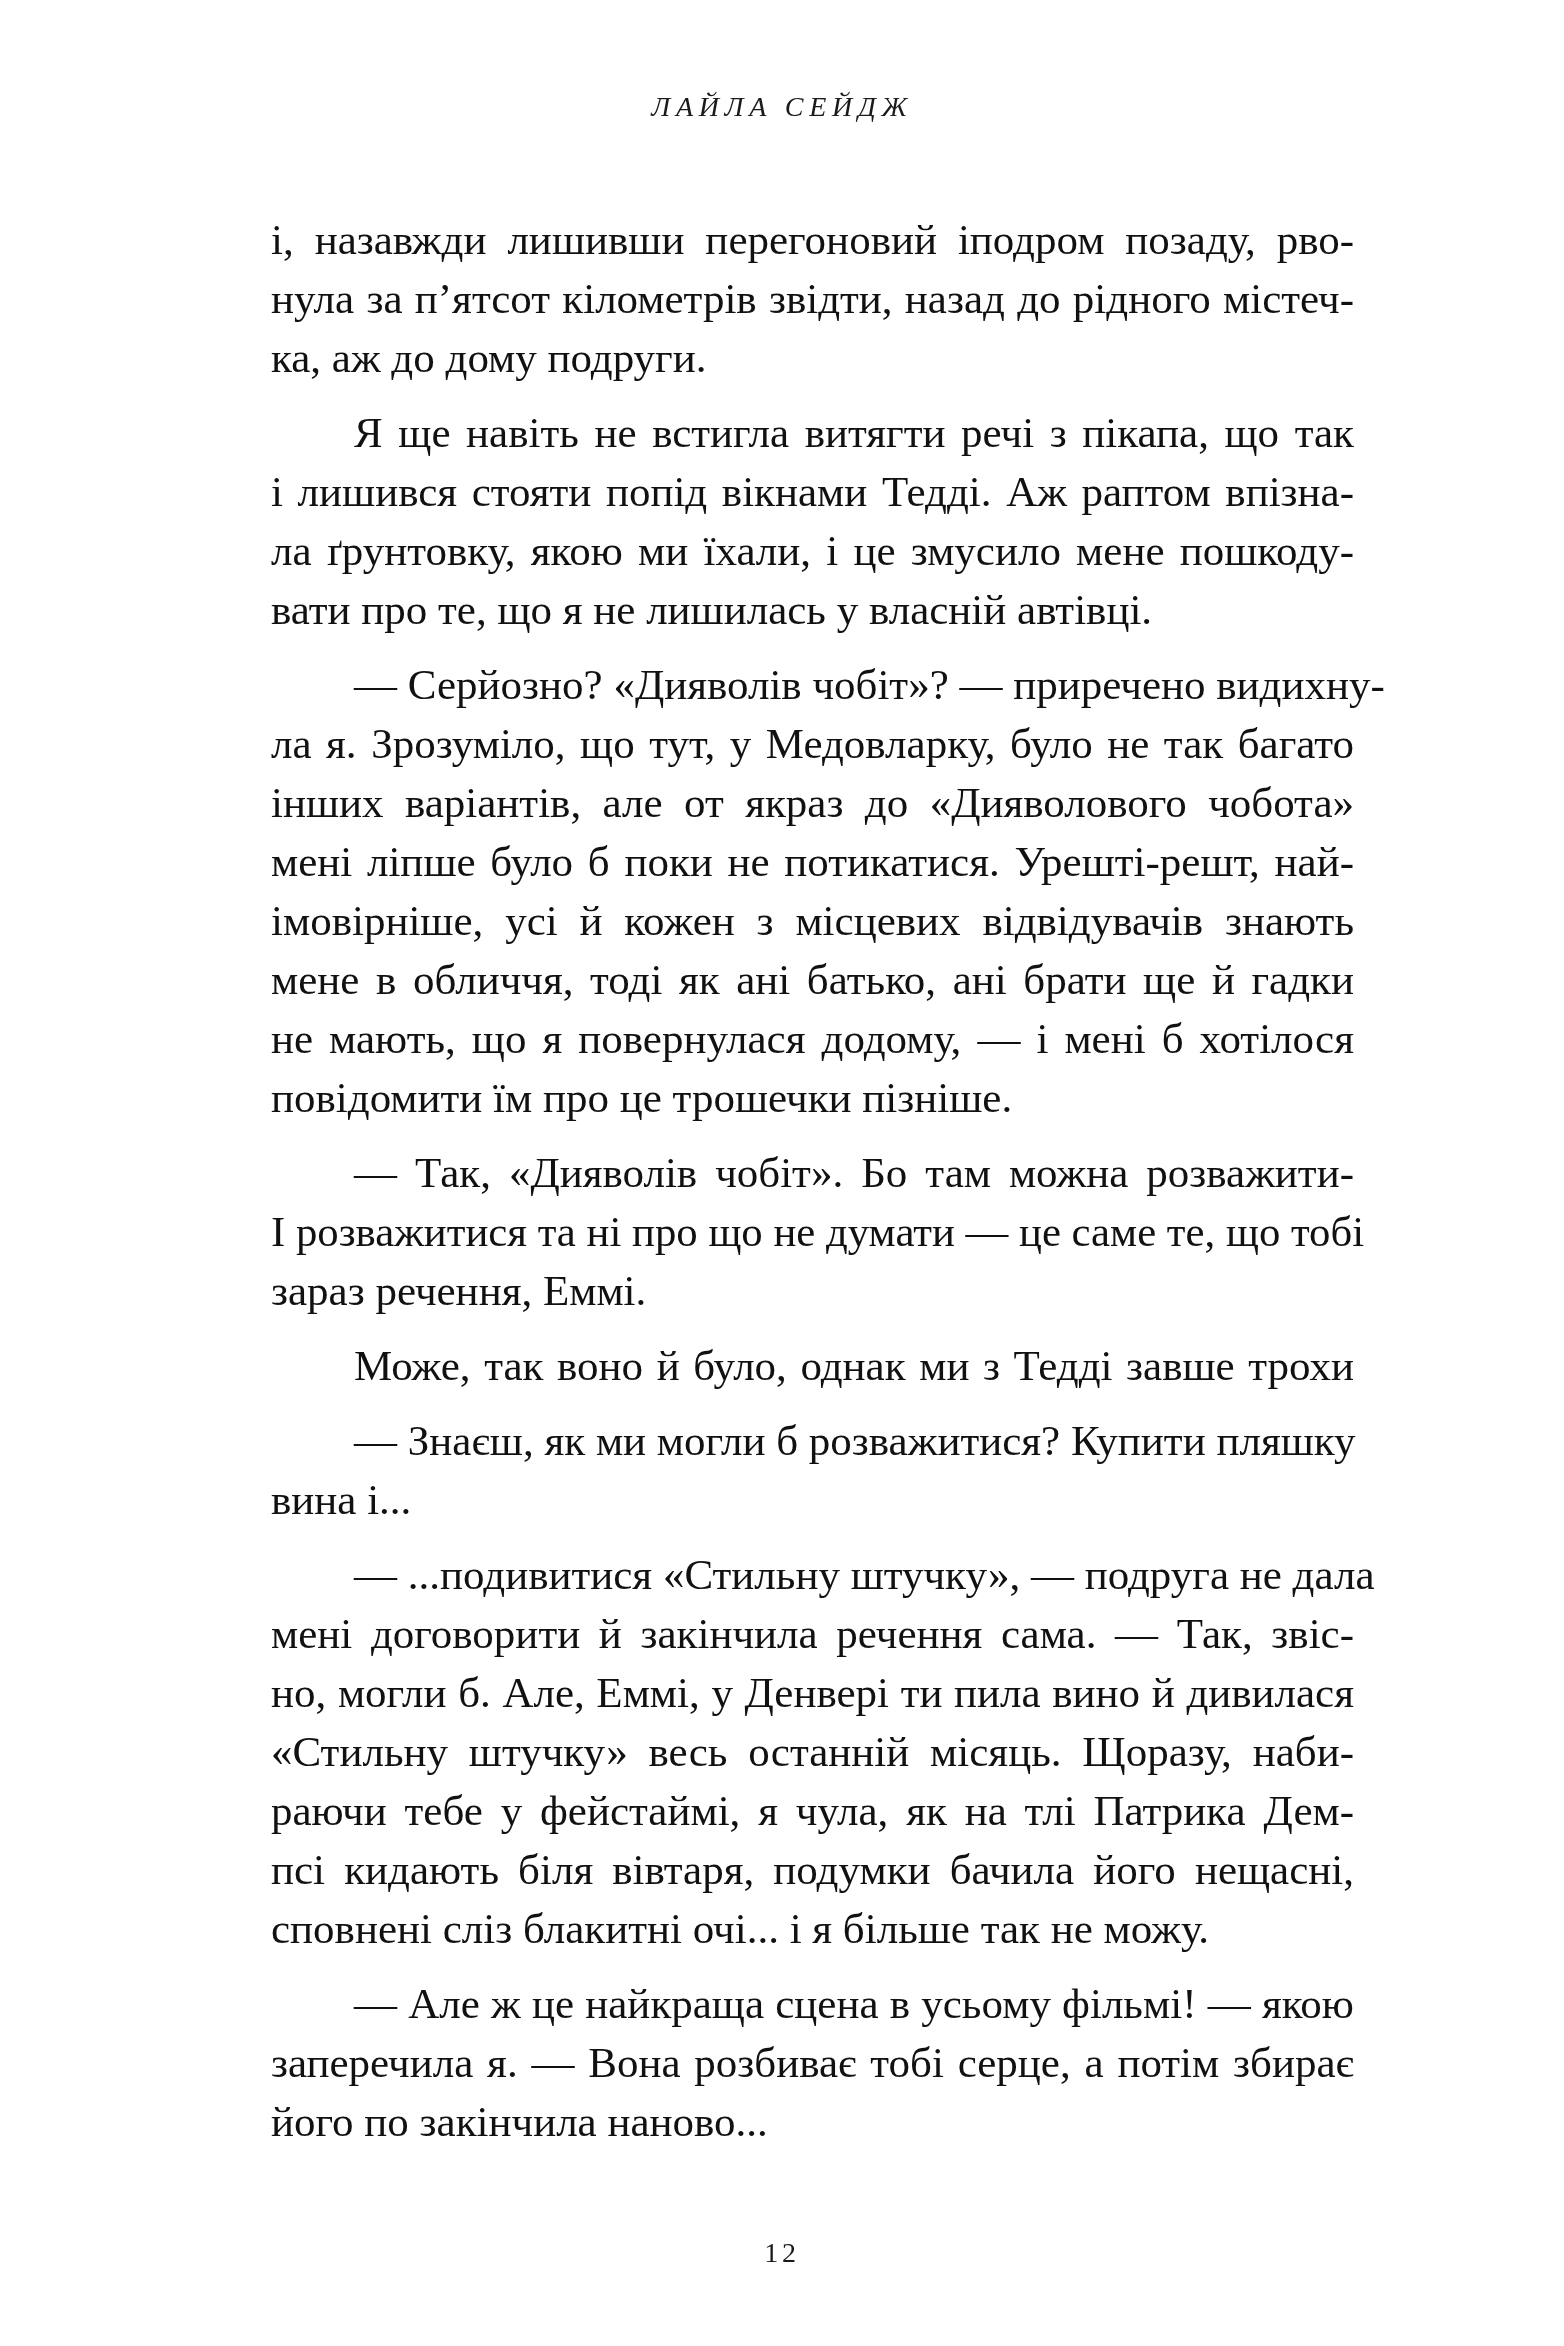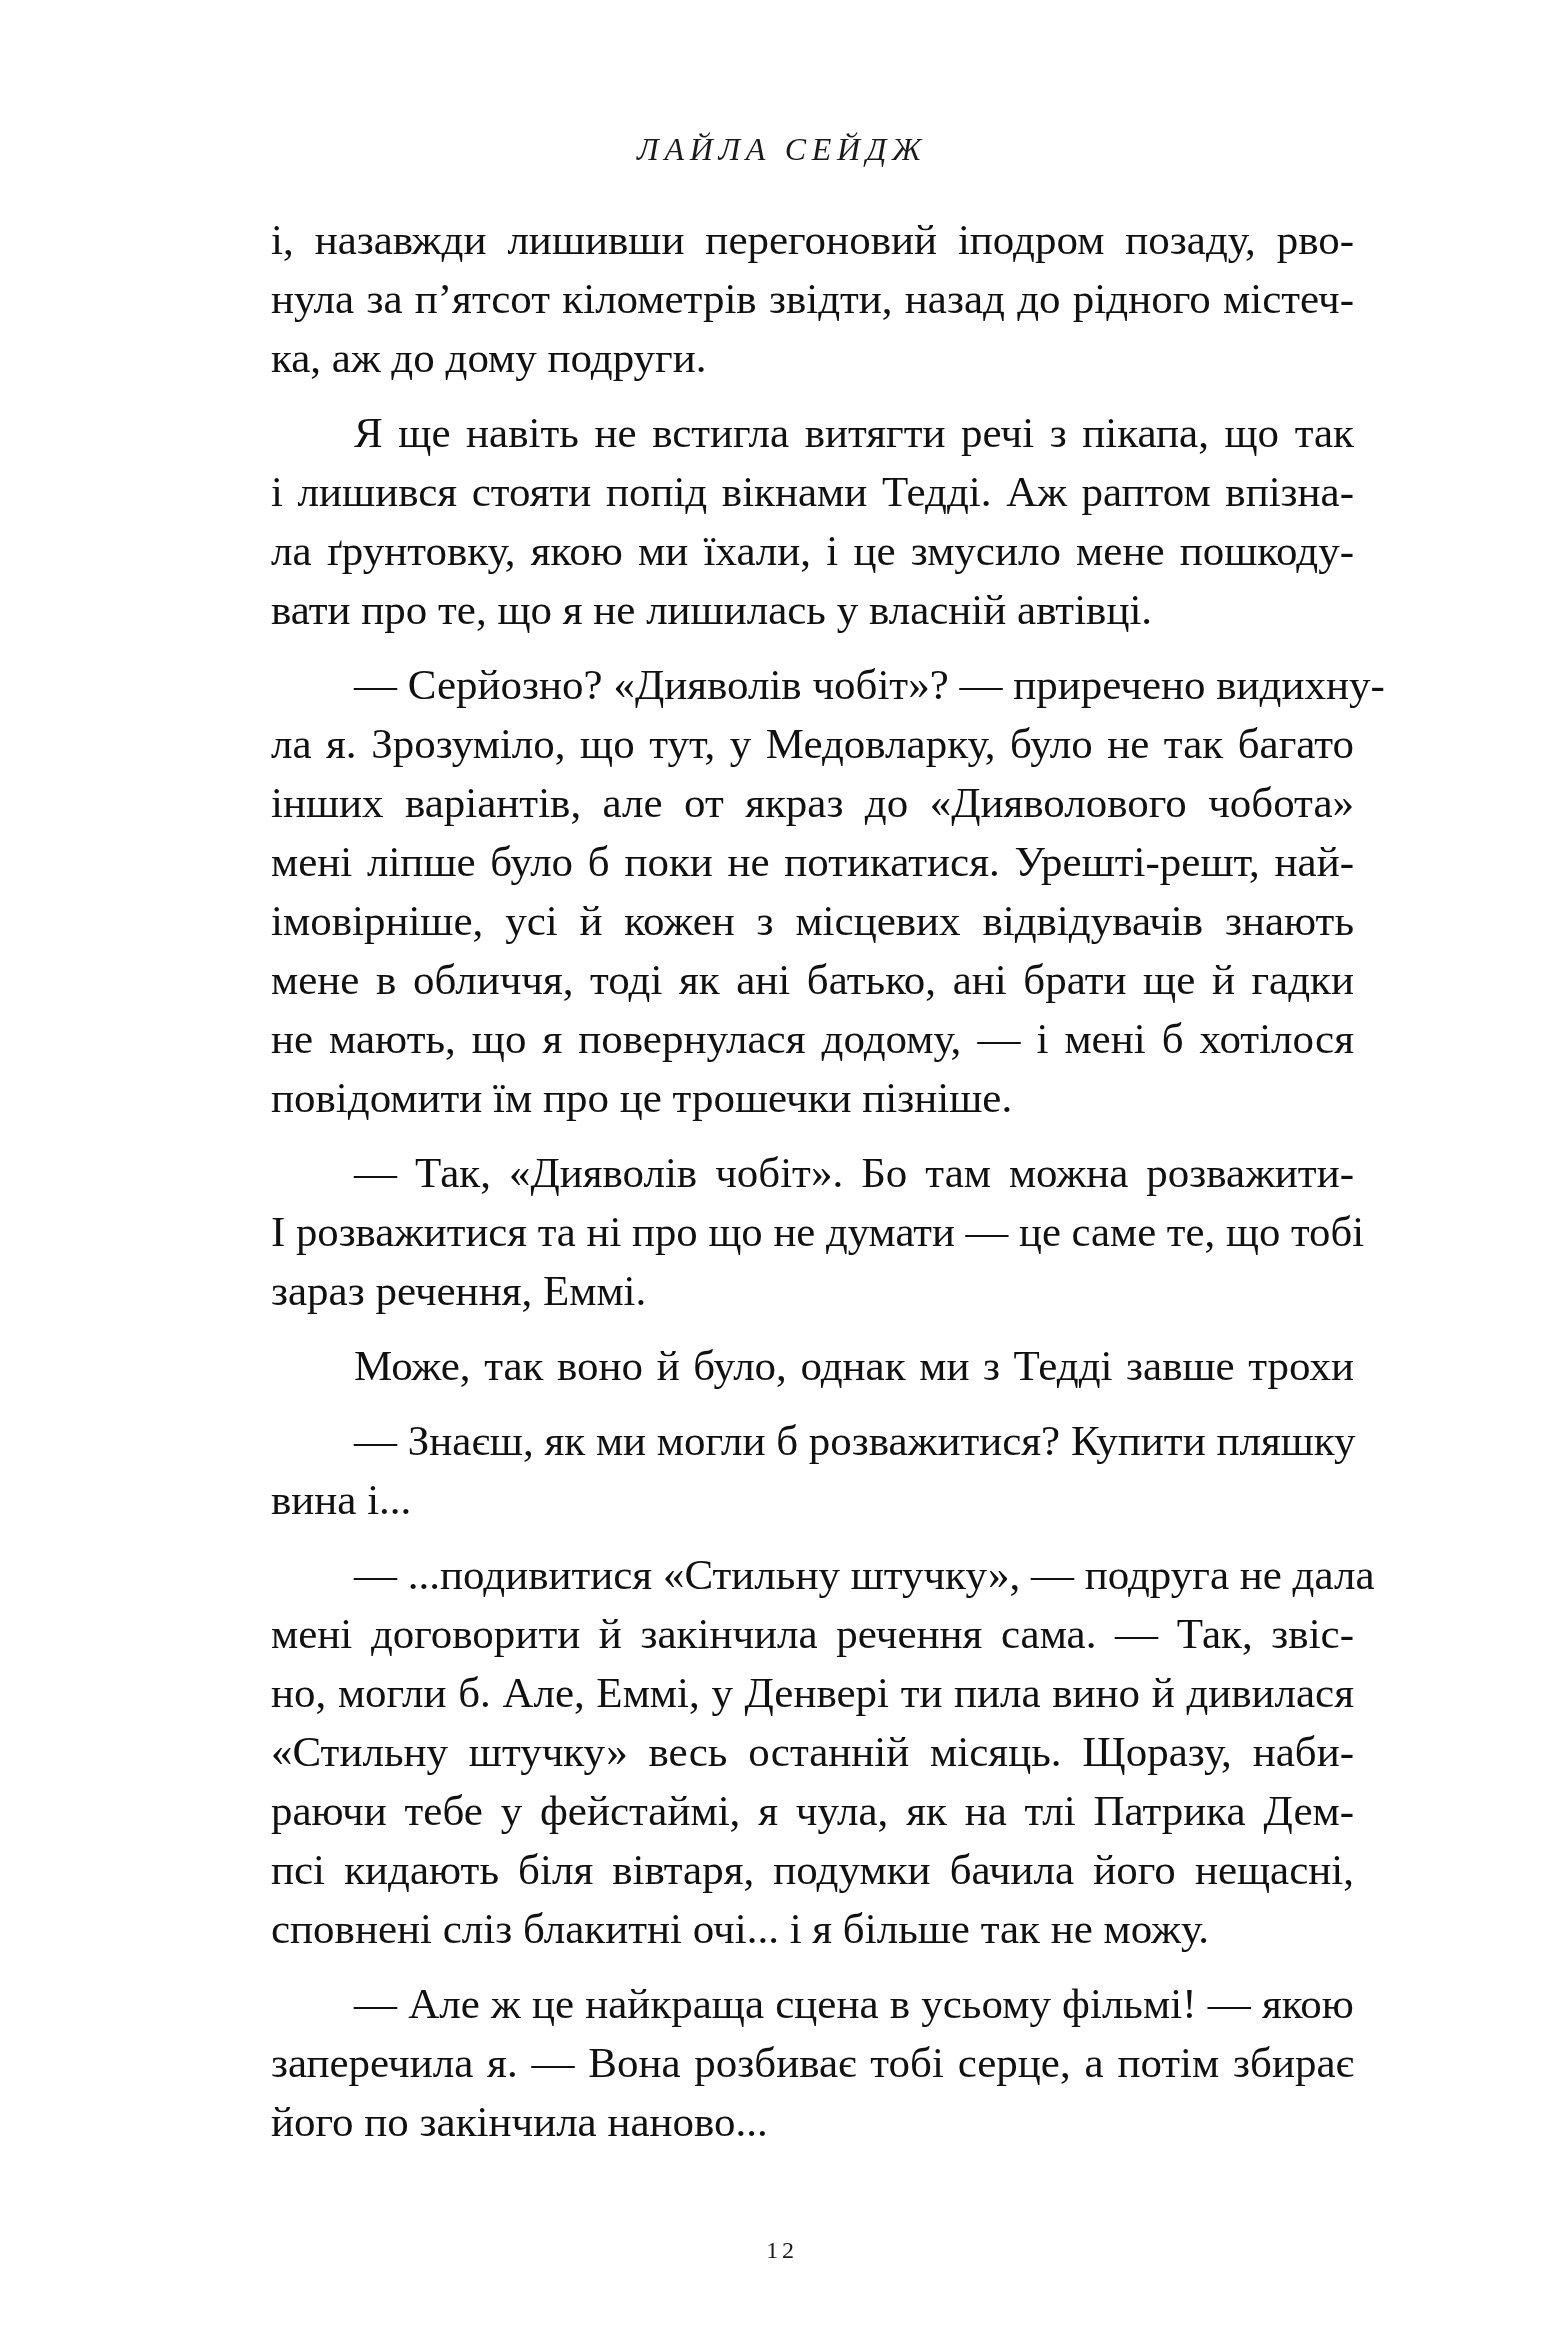--- a/index.html
+++ b/index.html
@@ -16,24 +16,23 @@
       font-family: "DejaVu Serif", "Liberation Serif", serif;
     }
     .running-head {
       position: absolute;
       top: 91px;
       left: 0;
       width: 1564px;
       text-align: center;
       font-family: "Liberation Serif", "DejaVu Serif", serif;
       font-style: italic;
-      font-size: 32px;
+      font-size: 28px;
       letter-spacing: 5.7px;
       color: #1a1a1a;
-      margin-top: 40px;
     }
     .text-block {
       position: absolute;
       left: 271px;
       top: 210px;
       width: 1083px;
     }
     .line {
       display: block;
       height: 59px;
@@ -53,21 +52,21 @@
       width: calc(100% - 83px);
       margin-top: 16px;
     }
     .page-number {
       position: absolute;
       top: 2237px;
       left: 0;
       width: 1564px;
       text-align: center;
       font-family: "Liberation Serif", "DejaVu Serif", serif;
-      font-size: 24px;
+      font-size: 28px;
       letter-spacing: 3.8px;
       color: #1a1a1a;
     }
   </style>
 </head>
 <body>
 
 <div class="running-head">ЛАЙЛА СЕЙДЖ</div>
 
 <div class="text-block">

